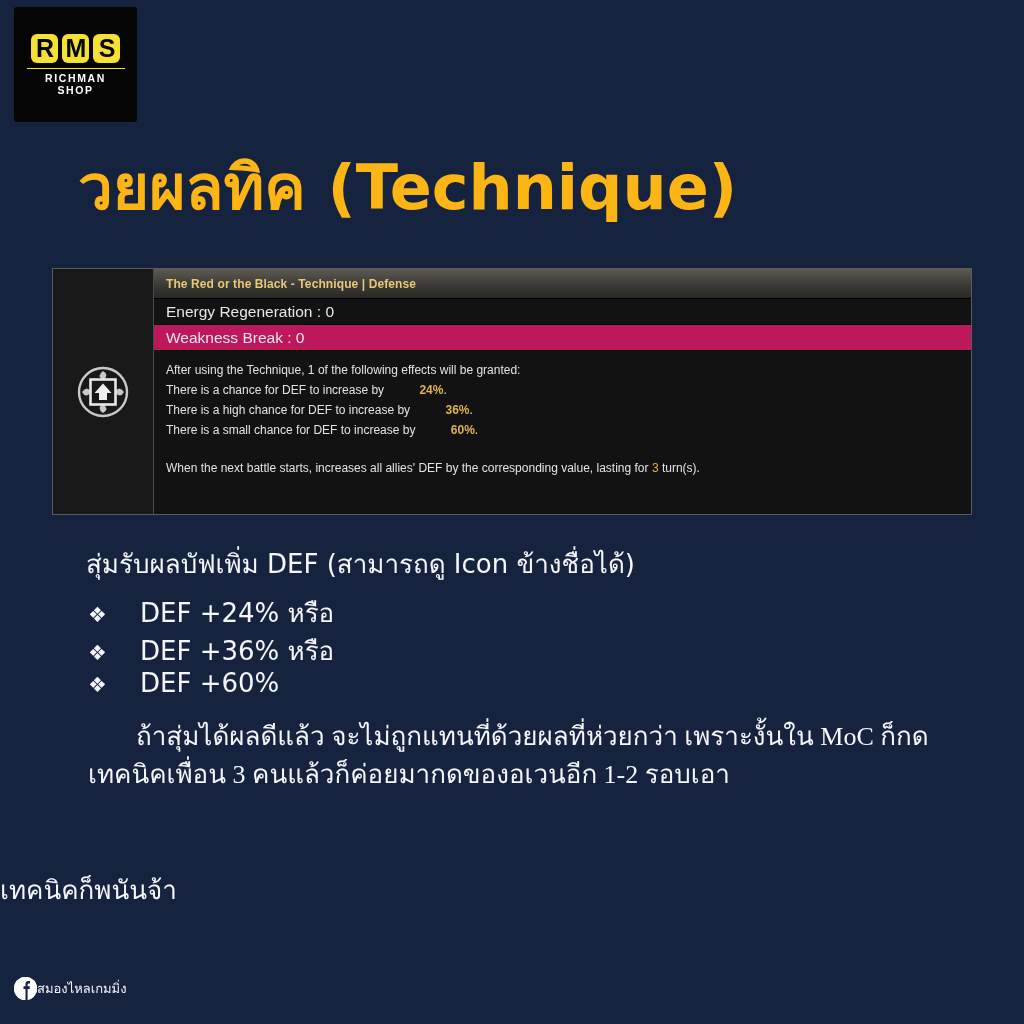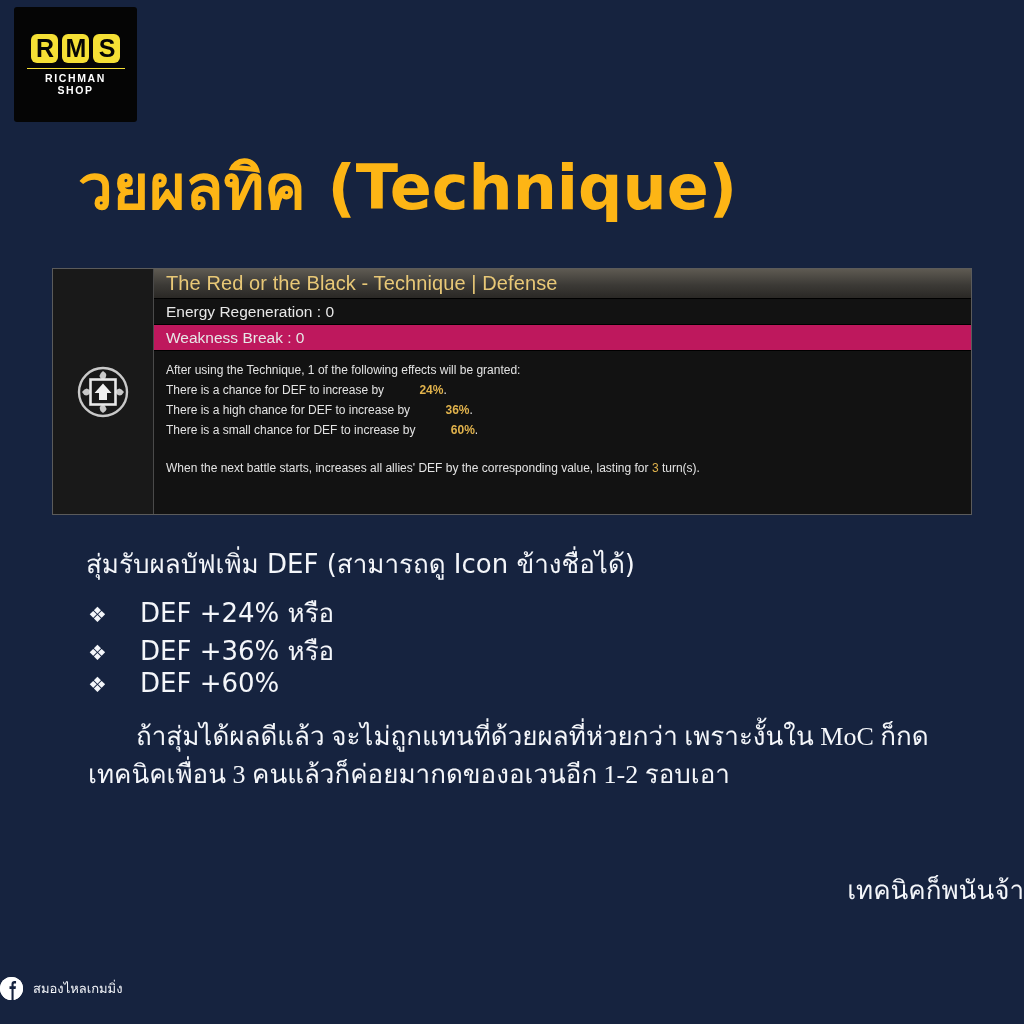--- a/index.html
+++ b/index.html
@@ -101,22 +101,22 @@
     height: 30px;
     background: linear-gradient(to bottom, #5e5a52 0%, #3c3a36 55%, #2a2825 100%);
     display: flex;
     align-items: center;
     padding-left: 12px;
     border-bottom: 1px solid #000;
     width: 820px;
   }
   #tooltip-title-row span {
     color: #e8c877;
-    font-size: 20px;
-    font-weight: normal;
+    font-size: 12px;
+    font-weight: bold;
     letter-spacing: 0.1px;
   }
   .stat-row {
     height: 26px;
     display: flex;
     align-items: center;
     padding-left: 12px;
     border-bottom: 1px solid #000;
     width: 820px;
   }
@@ -181,34 +181,33 @@
     color: #f4f6fa;
     text-indent: 48px;
     font-family: Liberation Serif, serif;
   }
 
   #closing-line {
     position: absolute;
     left: 0;
     top: 869px;
     width: 1024px;
-    text-align: right;
+    text-align: left;
     font-size: 26px;
     color: #f4f6fa;
     font-family: "DejaVu Sans", "Liberation Sans", sans-serif;
   }
 
   
   #footer {
     position: absolute;
-    left: 0;
+    left: 14px;
     top: 977px;
     display: flex;
     align-items: center;
-    gap: 10px;
   }
   #fb-icon {
     width: 23px;
     height: 23px;
     border-radius: 50%;
     background: #ffffff;
     display: flex;
     align-items: center;
     justify-content: center;
   }

